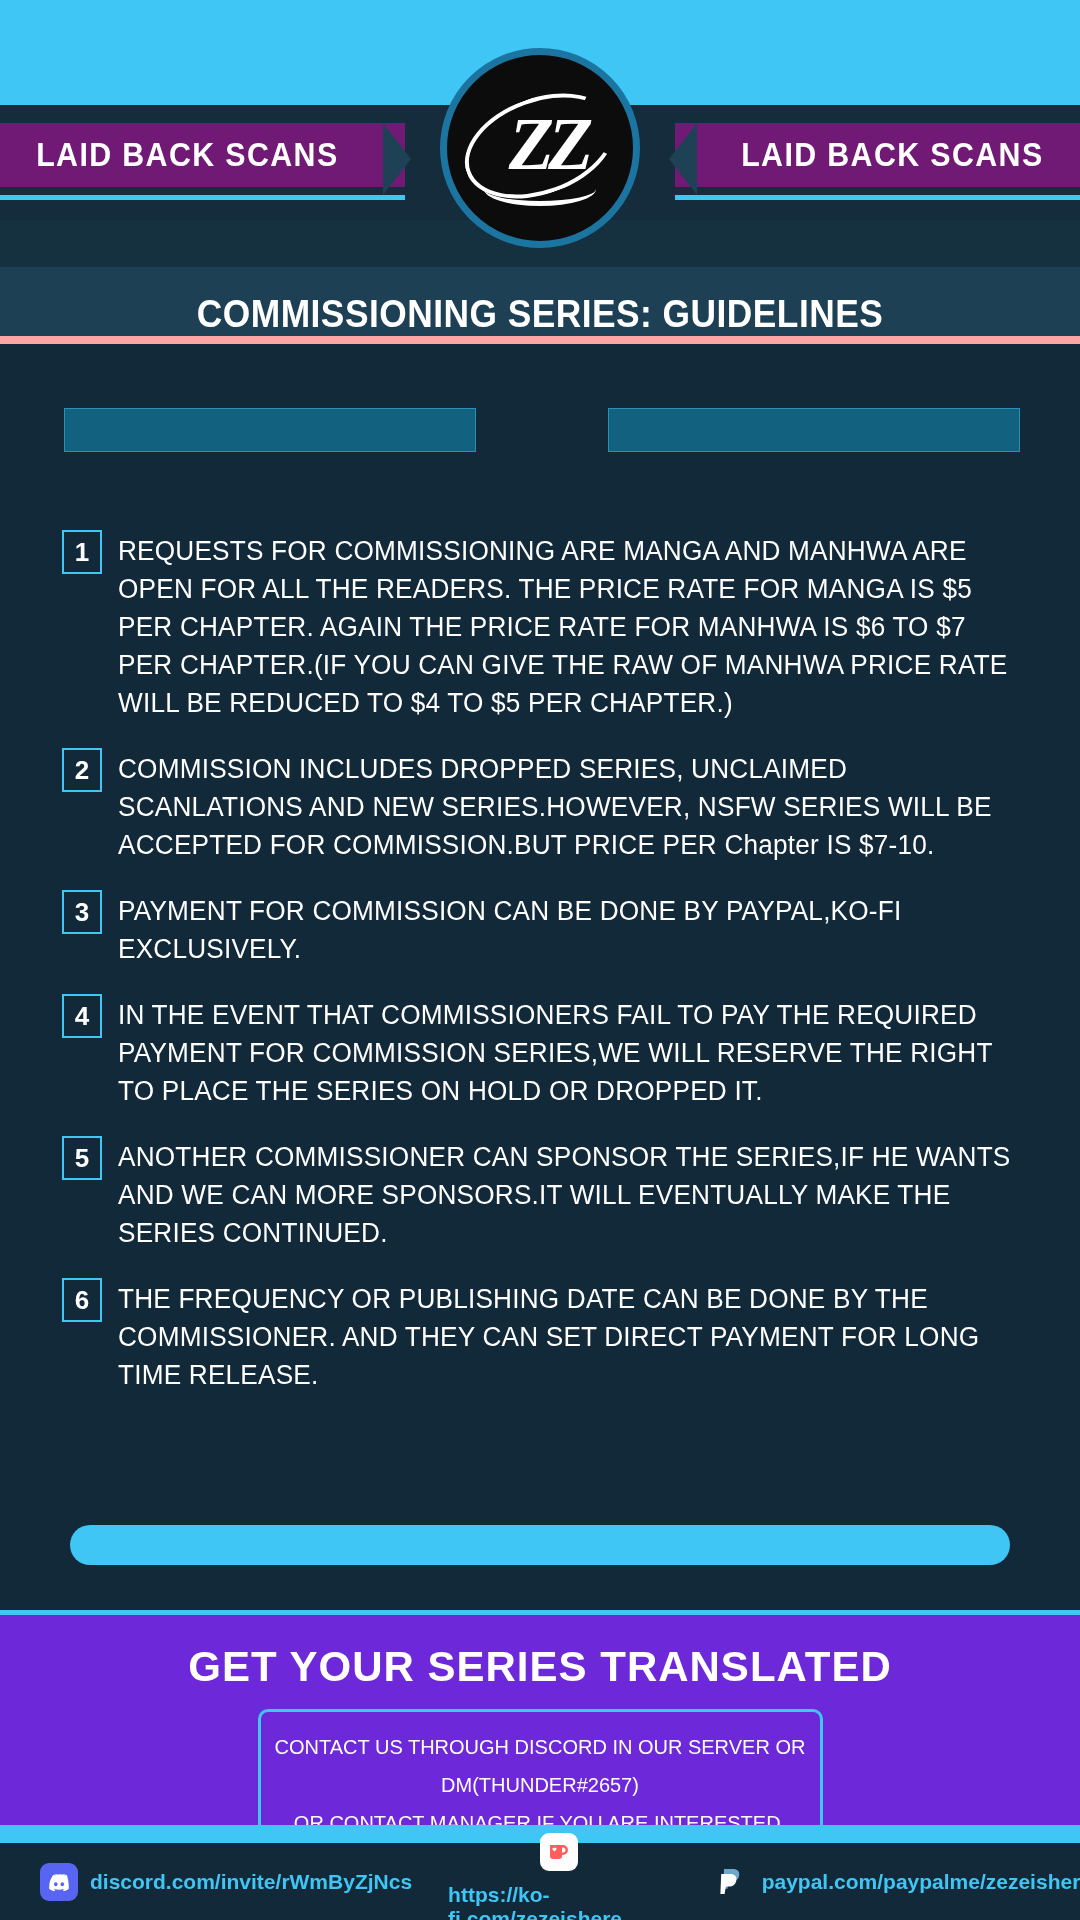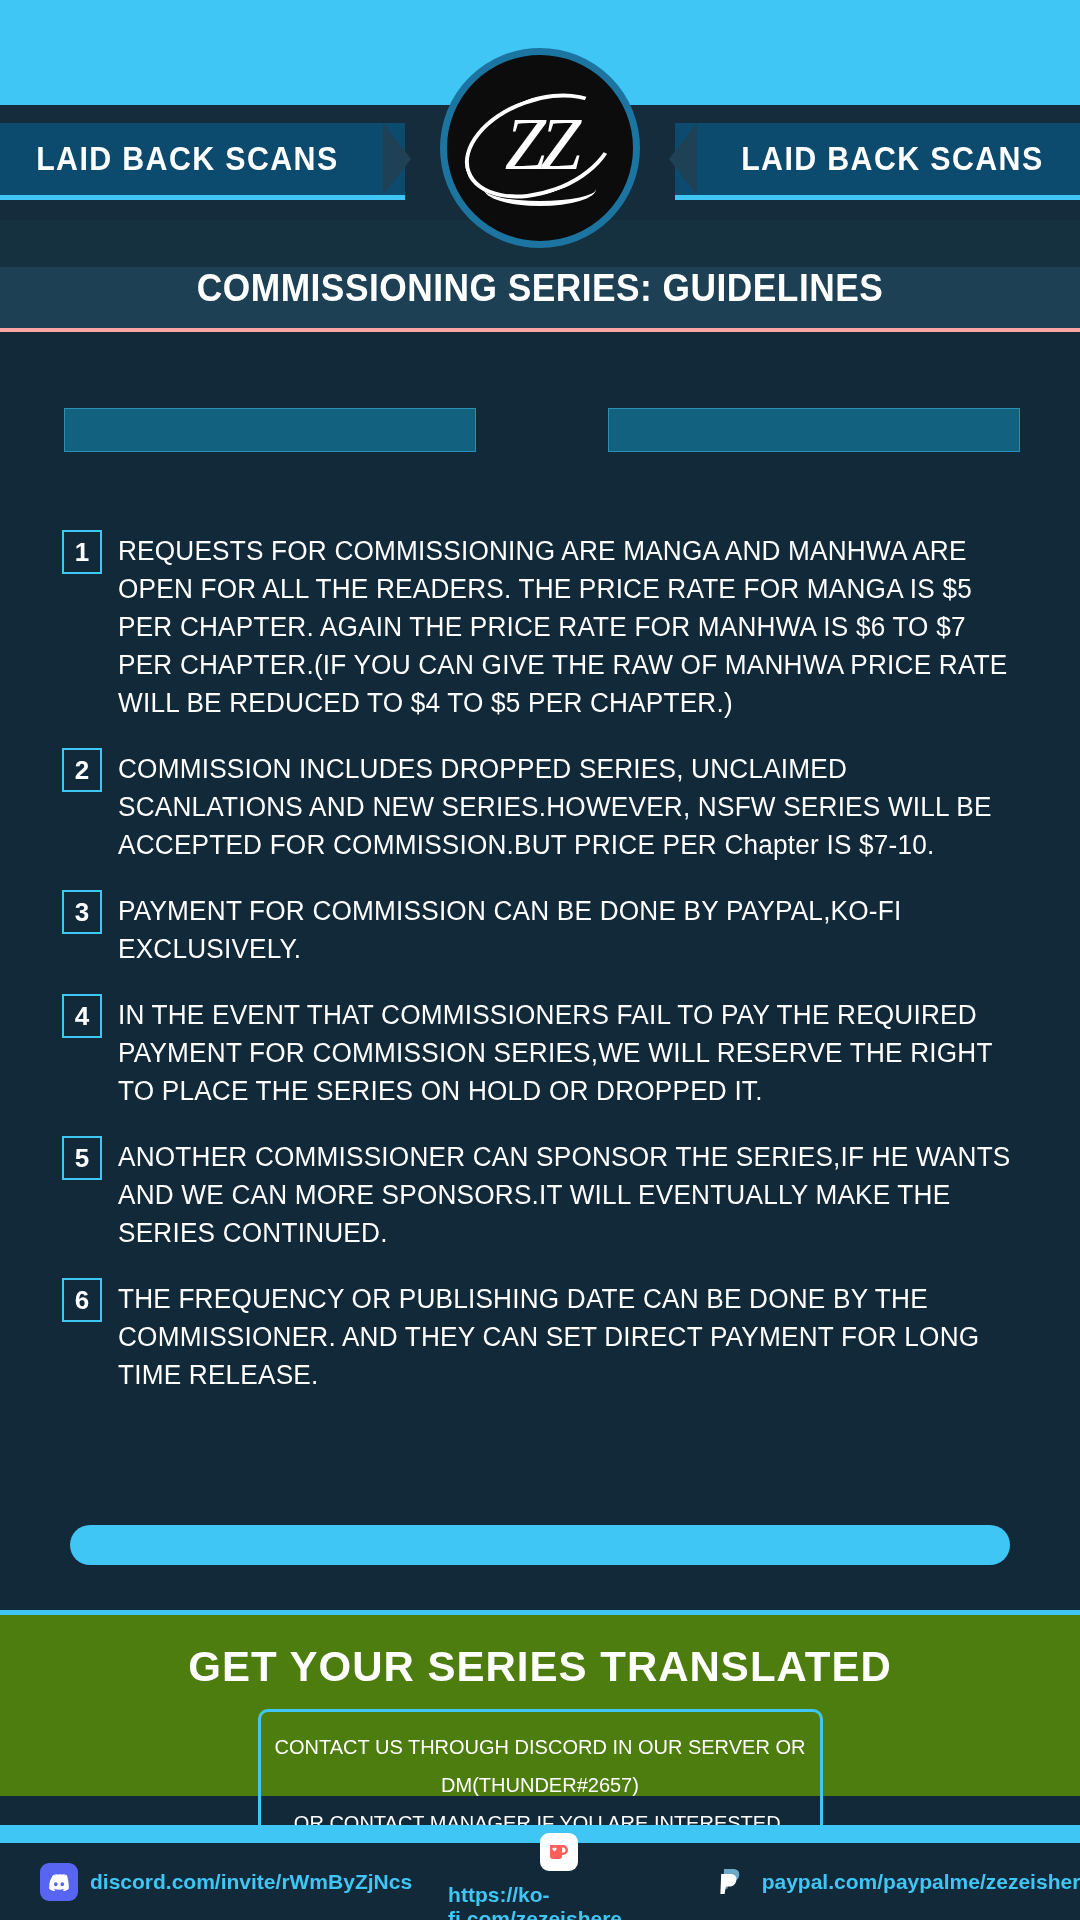--- a/index.html
+++ b/index.html
@@ -26,22 +26,22 @@
     position:absolute; top:105px; left:0; width:1080px; height:115px;
     background:#142c3c;
   }
   .banner-sub {
     position:absolute; top:220px; left:0; width:1080px; height:47px;
     background:#15303f;
   }
 
   
   .ribbon {
-    position:absolute; top:123px; height:72px;
-    background:#0c4a6e;
+    position:absolute; top:123px; height:64px;
+    background:#701a75;
     display:flex; align-items:center;
   }
   .ribbon.left  { left:0;  width:405px; justify-content:center; padding-right:30px;}
   .ribbon.right { right:0; width:405px; justify-content:center; padding-left:30px;}
   .ribbon .txt {
     color:#ffffff; font-size:33px; font-weight:bold;
     letter-spacing:1.5px; font-stretch:condensed;
     font-family:"Liberation Sans Narrow","Liberation Sans",sans-serif;
     transform:scaleX(0.92); transform-origin:center;
   }
@@ -61,43 +61,43 @@
   
   .logo-wrap {
     position:absolute; top:48px; left:50%; margin-left:-100px;
     width:200px; height:200px; border-radius:50%;
     background:#0c0c0c;
     border:7px solid #1c75a0;
     display:flex; align-items:center; justify-content:center;
   }
   .logo-inner { position:relative; width:160px; height:160px; }
   .logo-z {
-    position:absolute; top:34px; left:0; width:160px;
+    position:absolute; top:34px; left:8px; width:160px;
     text-align:center; color:#ffffff;
-    font-size:74px; font-weight:normal; font-style:italic;
+    font-size:74px; font-weight:bold; font-style:italic;
     letter-spacing:-6px;
     font-family:"Liberation Serif", serif;
   }
   .logo-ring {
     position:absolute; top:30px; left:2px; width:156px; height:96px;
     border:4px solid #ffffff; border-radius:50%;
     transform:rotate(-20deg);
     border-right-color:transparent;
   }
   .logo-swoosh {
     position:absolute; bottom:22px; left:24px; width:112px; height:34px;
     border-bottom:5px solid #ffffff; border-radius:50%;
   }
 
   
   .title-bar {
-    position:absolute; top:267px; left:0; width:1080px; height:65px;
+    position:absolute; top:267px; left:0; width:1080px; height:77px;
     background:#1d4055;
-    display:flex; align-items:flex-start; justify-content:center;
-    border-bottom:4px solid #fca5a5;
+    display:flex; align-items:flex-end; justify-content:center;
+    border-bottom:8px solid #fca5a5;
   }
   .title-bar .t {
     color:#ffffff; font-size:38px; font-weight:bold; letter-spacing:0.5px;
     font-family:"Liberation Sans Narrow","Liberation Sans",sans-serif;
     transform:scaleX(0.93);
   }
 
   
   .field {
     position:absolute; height:44px; background:#11617f;
@@ -124,22 +124,22 @@
   }
 
   
   .pill {
     position:absolute; top:1525px; left:70px; width:940px; height:40px;
     background:#3fc6f5; border-radius:20px;
   }
 
   
   .cta {
-    position:absolute; top:1610px; left:0; width:1080px; height:186px;
-    background:#4d7c0f;
+    position:absolute; top:1610px; left:0; width:1080px; height:215px;
+    background:#6d28d9;
     border-top:5px solid #3fc6f5;
   }
   .cta-title {
     margin-top:28px; text-align:center; color:#ffffff;
     font-size:42px; font-weight:bold; letter-spacing:1px;
     font-family:"Liberation Sans Narrow","Liberation Sans",sans-serif;
   }
   .cta-box {
     margin:18px auto 0; width:565px; padding:16px 10px;
     border:3px solid #3fc6f5; border-radius:10px;

